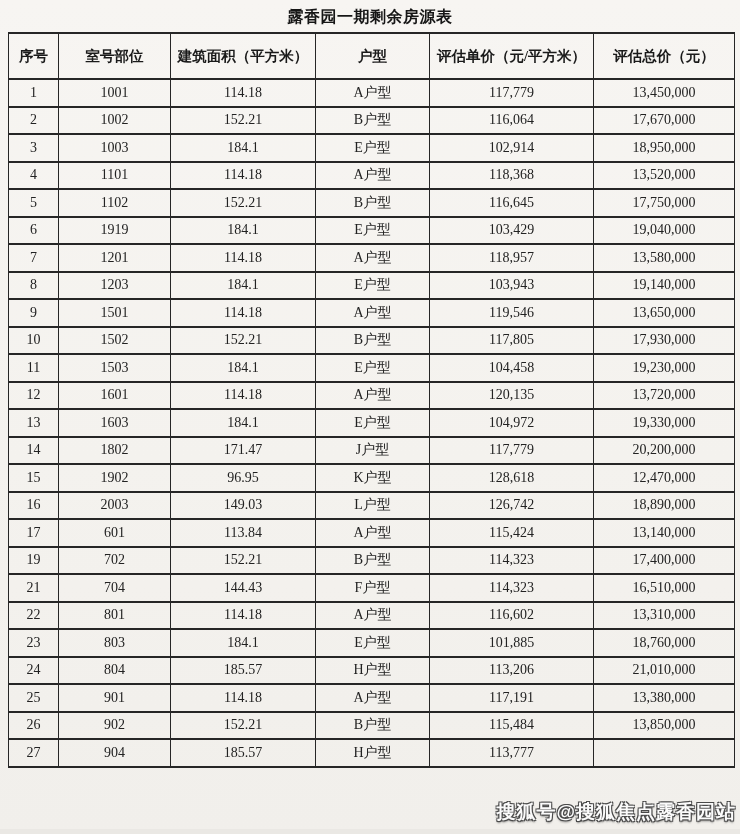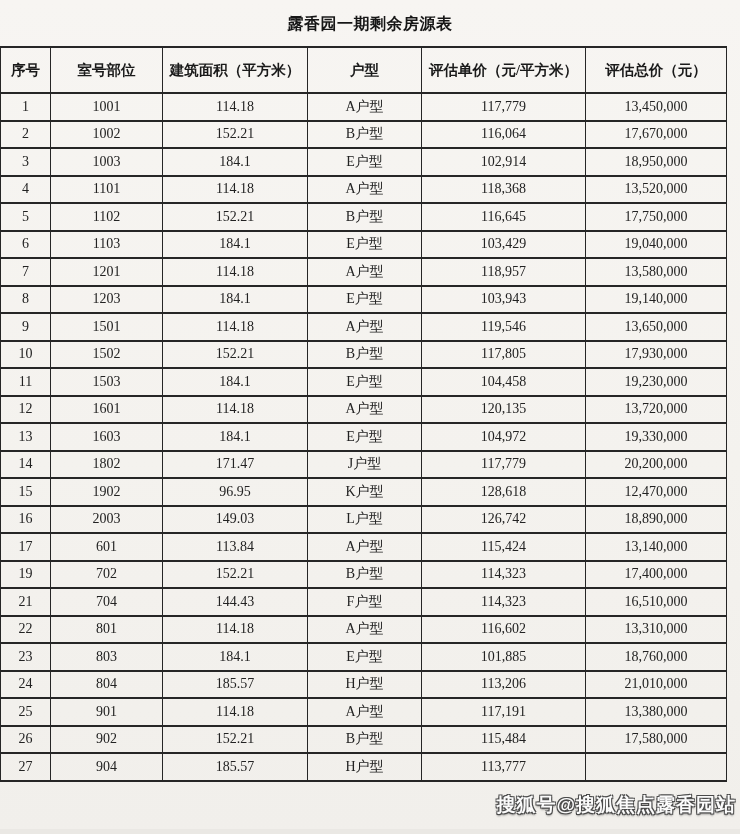--- a/index.html
+++ b/index.html
@@ -9,32 +9,33 @@
   .page {
     position: relative;
     width: 740px;
     height: 834px;
     overflow: hidden;
     background: linear-gradient(180deg, #f7f5f2 0%, #f4f2ee 55%, #f1efeb 100%);
     font-family: "Liberation Serif", "DejaVu Serif", serif;
     color: #1d1d1d;
   }
   .doc-title {
-    margin: 12px;
+    margin: 5px;
     padding-top: 2px;
     height: 20px;
     text-align: center;
     font-size: 16px;
     font-weight: bold;
     letter-spacing: 0.5px;
     color: #161616;
   }
   table.listing {
     border-collapse: collapse;
     table-layout: fixed;
+    margin-left: 8px;
     width: 726px;
     background: transparent;
   }
   table.listing th,
   table.listing td {
     border: 1.6px solid #262626;
     border-top-width: 2.4px;
     border-bottom-width: 2.4px;
     text-align: center;
     vertical-align: middle;
@@ -56,21 +57,21 @@
   .col-seq    { width: 50px; }
   .col-room   { width: 112px; }
   .col-area   { width: 145px; }
   .col-type   { width: 114px; }
   .col-unit   { width: 164px; }
   .col-total  { width: 141px; }
 
   .watermark {
     position: absolute;
     right: 4px;
-    bottom: 16px;
+    bottom: 9px;
     font-family: "Liberation Sans", "DejaVu Sans", sans-serif;
     font-size: 19px;
     font-weight: bold;
     letter-spacing: 1px;
     color: #fbfbfb;
     text-shadow:
       -1px -1px 0 #4a4a4a,
        1px -1px 0 #4a4a4a,
       -1px  1px 0 #4a4a4a,
        1px  1px 0 #4a4a4a,
@@ -148,21 +149,21 @@
         <tr>
           <td>5</td>
           <td>1102</td>
           <td>152.21</td>
           <td>B户型</td>
           <td>116,645</td>
           <td>17,750,000</td>
         </tr>
         <tr>
           <td>6</td>
-          <td>1103</td>
+          <td>1919</td>
           <td>184.1</td>
           <td>E户型</td>
           <td>103,429</td>
           <td>19,040,000</td>
         </tr>
         <tr>
           <td>7</td>
           <td>1201</td>
           <td>114.18</td>
           <td>A户型</td>
@@ -296,21 +297,21 @@
           <td>A户型</td>
           <td>117,191</td>
           <td>13,380,000</td>
         </tr>
         <tr>
           <td>26</td>
           <td>902</td>
           <td>152.21</td>
           <td>B户型</td>
           <td>115,484</td>
-          <td>17,580,000</td>
+          <td>13,850,000</td>
         </tr>
         <tr>
           <td>27</td>
           <td>904</td>
           <td>185.57</td>
           <td>H户型</td>
           <td>113,777</td>
           <td></td>
         </tr>
       </tbody>

